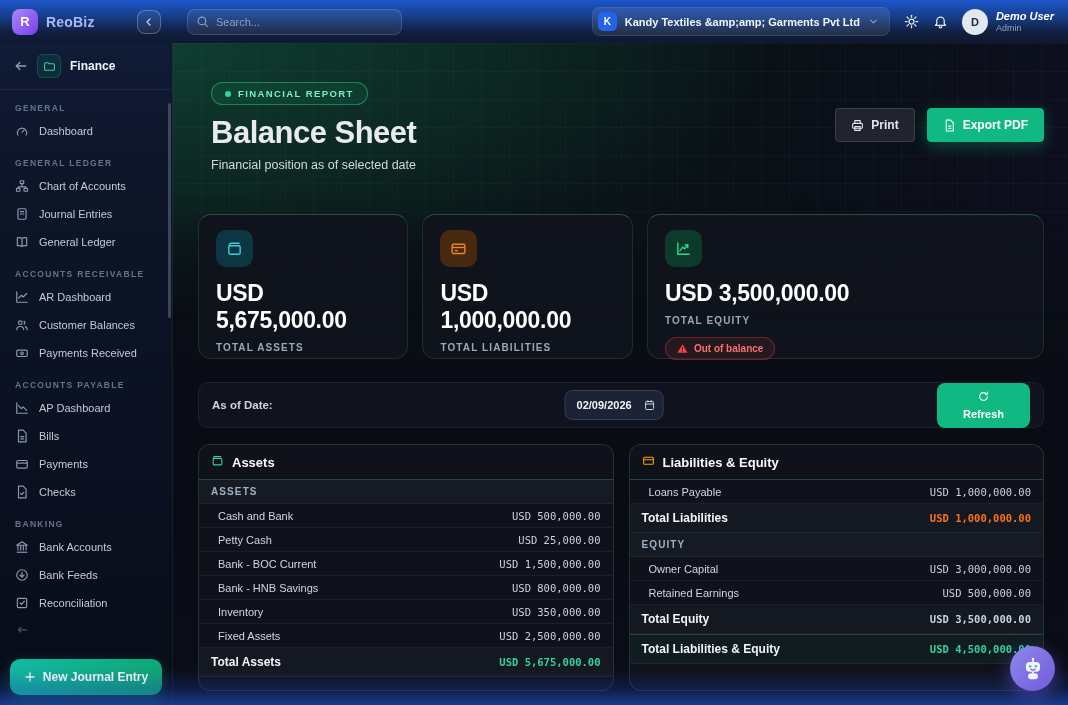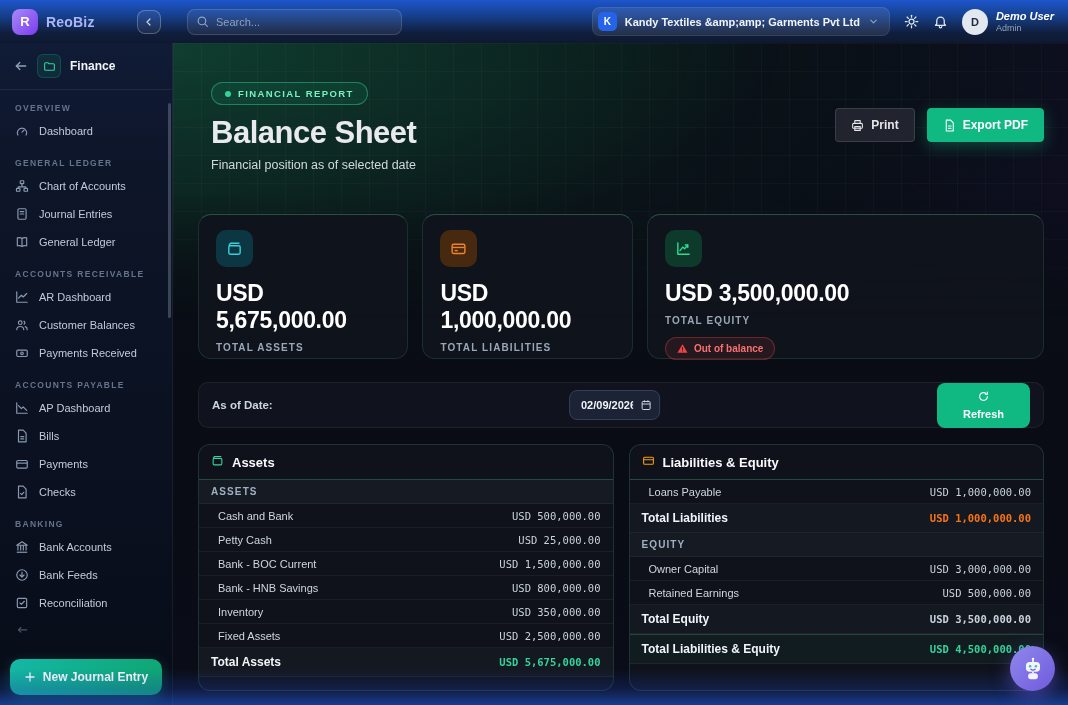--- a/index.html
+++ b/index.html
@@ -92,21 +92,21 @@
   .s-label { color:#9aa7b8; font-size:10px; font-weight:bold; letter-spacing:1.1px; margin-top:8px; }
   .oob-badge { display:inline-flex; align-items:center; gap:6px; margin-top:11px; border-radius:999px;
     padding:5px 11px; background:rgba(239,68,68,.1); border:1px solid rgba(239,68,68,.35);
     color:#f87171; font-size:10px; font-weight:bold; }
 
   
   .filterbar { position:relative; display:flex; align-items:center; margin:23px 24px 0 25px; height:46px;
     background:#10131d; border:1px solid rgba(255,255,255,.06); border-radius:10px; padding:0 13px; }
   .f-label { color:#cbd5e1; font-size:11.5px; font-weight:bold; }
   .datewrap { position:absolute; left:50%; transform:translateX(-57%); display:flex; align-items:center; }
-  .date-input { width:91px; height:30px; background:#1b2334; border:1px solid #32405c; border-radius:8px;
+  .date-input { width:99px; height:30px; background:#1b2334; border:1px solid #32405c; border-radius:8px;
     color:#f1f5f9; font-size:11px; font-weight:bold; font-family:inherit; padding:0 26px 0 11px; outline:none; }
   .datewrap svg { position:absolute; right:8px; color:#cbd5e1; }
   .refresh-btn { margin-left:auto; display:flex; align-items:center; gap:6px; background:#10b981; border:none;
     border-radius:8px; color:#fff; font-size:11px; font-weight:bold; font-family:inherit; padding:8px 26px; cursor:pointer;flex-direction:column; }
 
   
   .tables { display:flex; gap:15px; margin:16px 24px 12px 25px; }
   .tcard { flex:1; background:#0f121b; border:1px solid rgba(110,231,183,.16); border-radius:12px;
     height:247px; overflow:hidden; }
   .thead { display:flex; align-items:center; gap:8px; padding:8px 12px; border-bottom:1px solid rgba(110,231,183,.25); }
@@ -201,21 +201,21 @@
           </svg>
       </span>
       <span class="module-icon">
         <svg width="13" height="13" viewBox="0 0 24 24" fill="none" stroke="currentColor" stroke-width="2" stroke-linejoin="round">
             <path d="M3 7a2 2 0 0 1 2-2h4l2 2h8a2 2 0 0 1 2 2v8a2 2 0 0 1-2 2H5a2 2 0 0 1-2-2z"></path>
           </svg>
       </span>
       <span class="module-title">Finance</span>
     </div>
 
-    <div class="sb-sec">OVERVIEW</div>
+    <div class="sb-sec">GENERAL</div>
     <div class="sb-item">
       <svg width="14" height="14" viewBox="0 0 24 24" fill="none" stroke="currentColor" stroke-width="2" stroke-linecap="round">
           <path d="M5 19a8 8 0 1 1 14 0"></path>
           <line x1="12" y1="14" x2="15.5" y2="10.5"></line>
         </svg>
       <span>Dashboard</span>
     </div>
 
     <div class="sb-sec">GENERAL LEDGER</div>
     <div class="sb-item">

